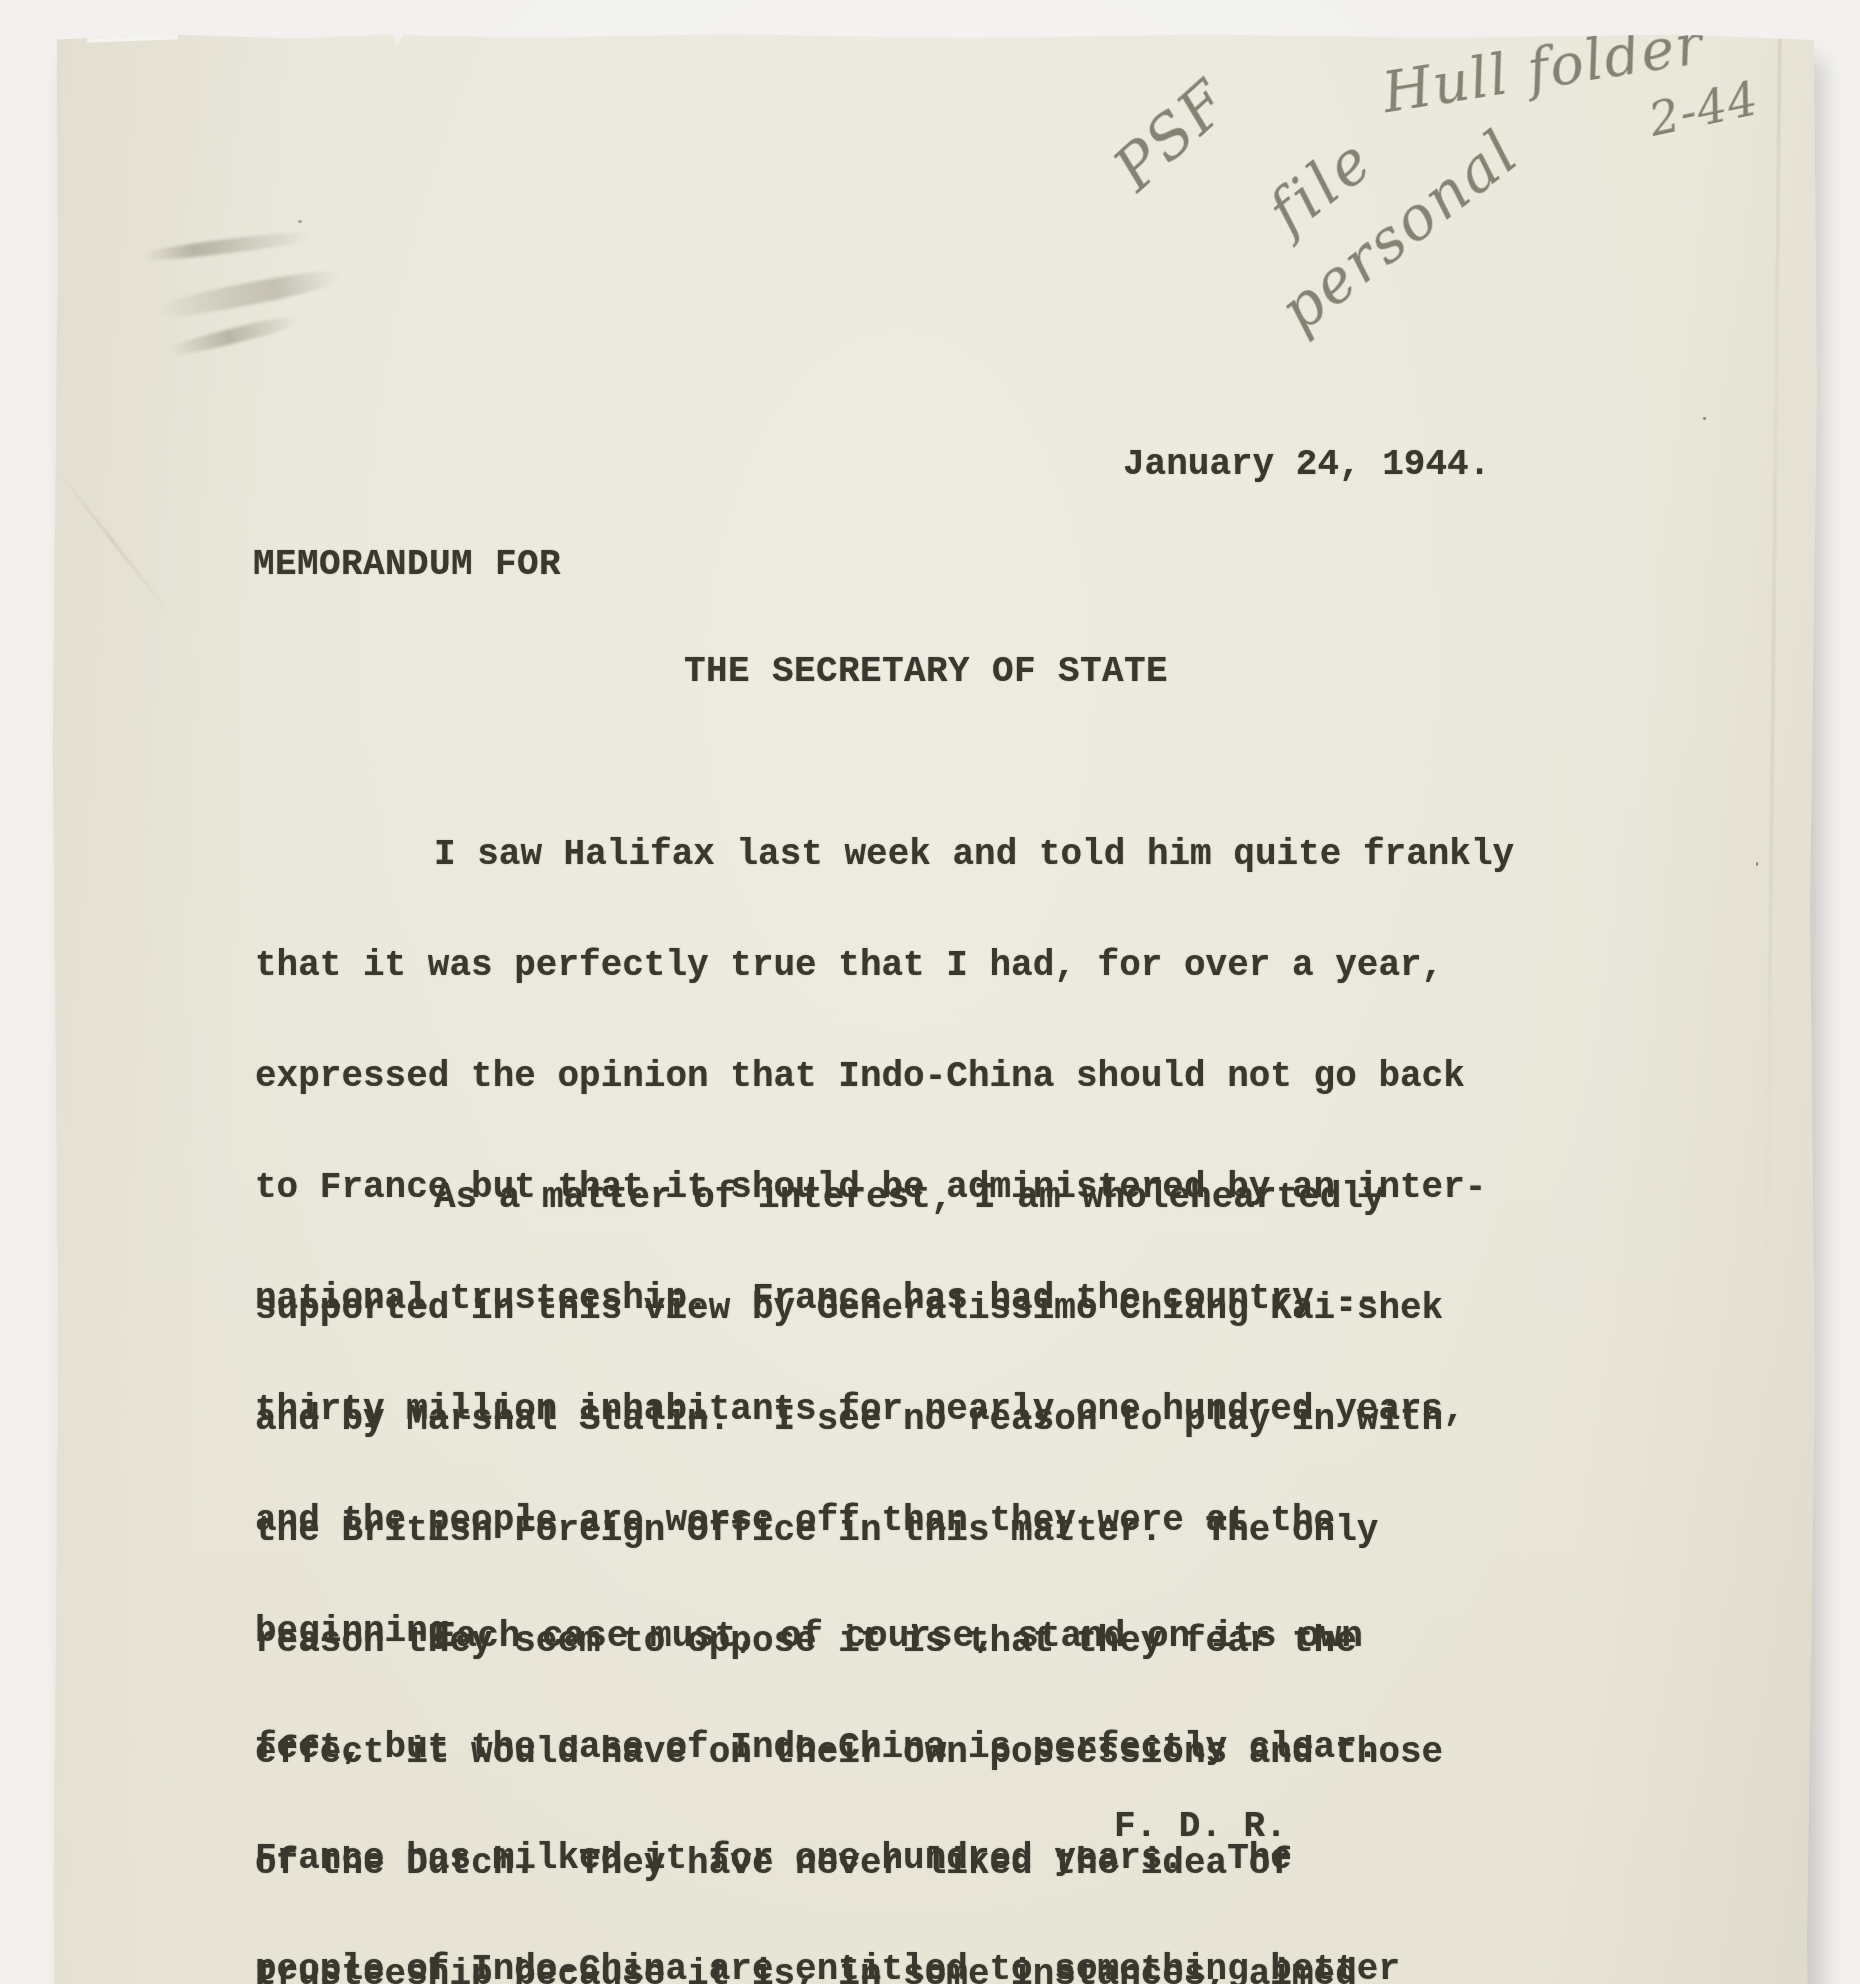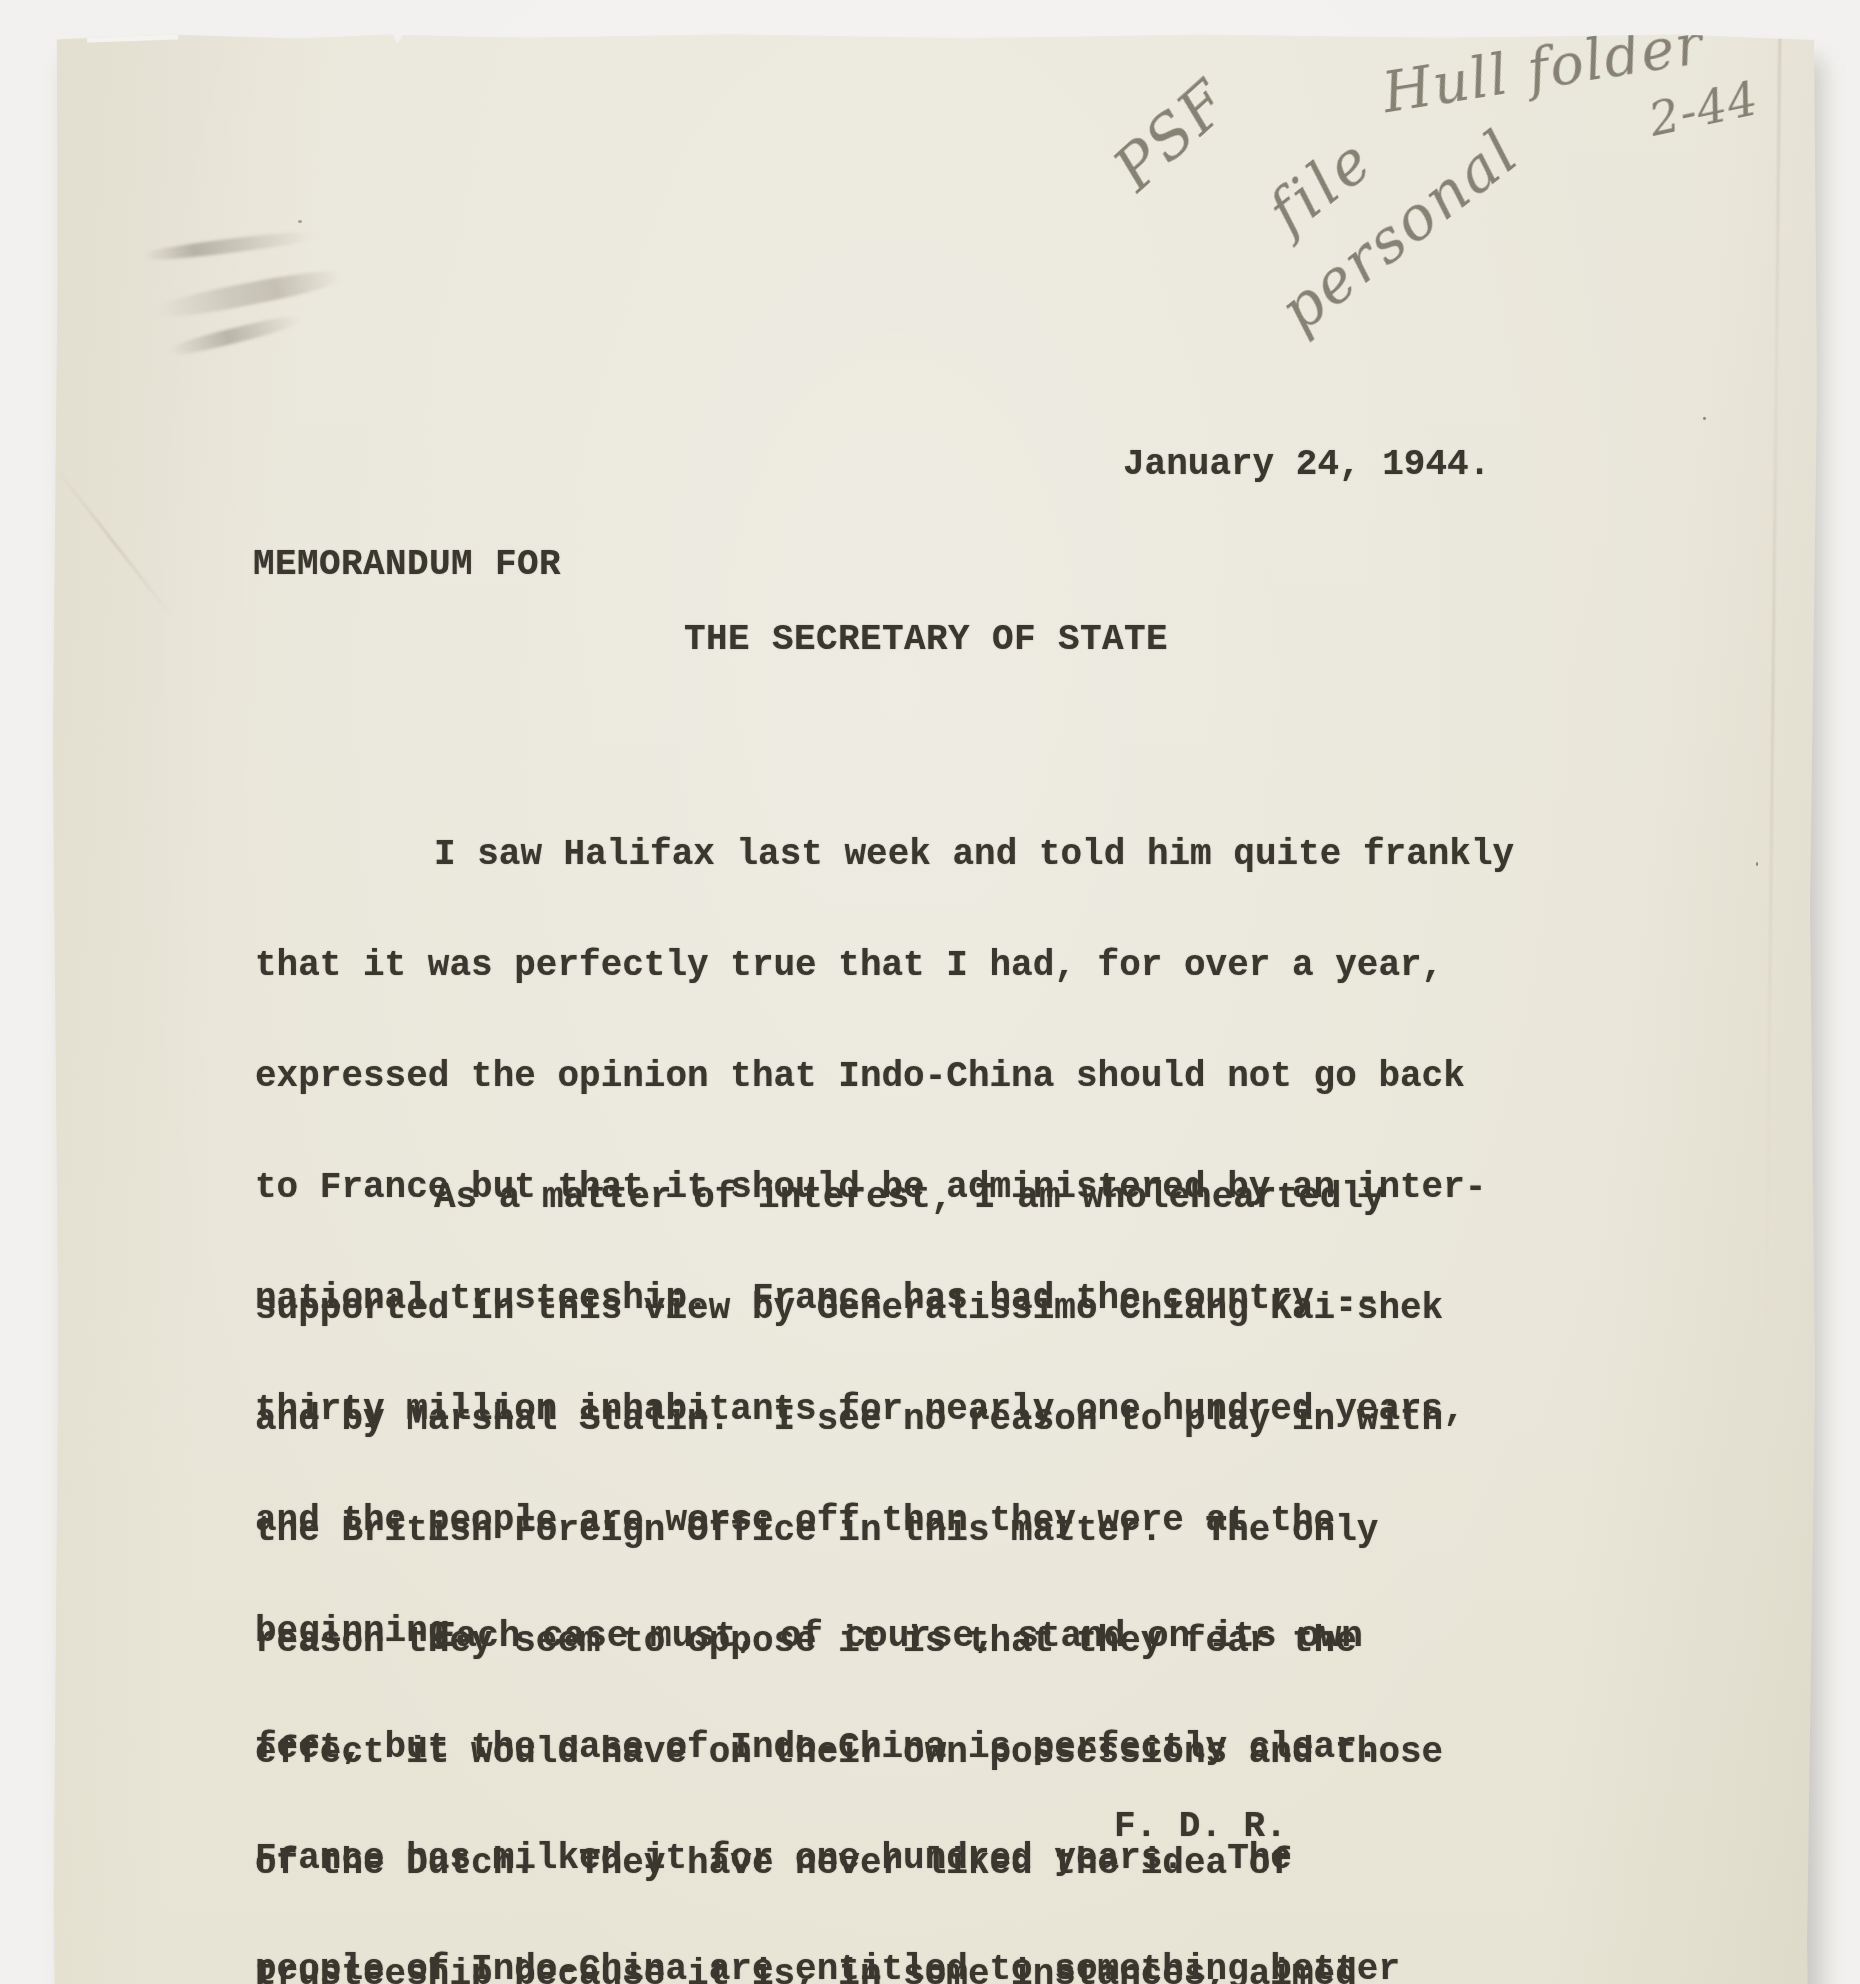--- a/index.html
+++ b/index.html
@@ -55,21 +55,21 @@
     line-height: 37px;
     color: #3a372f;
     text-shadow: 0 0 1.2px rgba(58,54,46,0.55);
     filter: blur(0.3px);
     white-space: pre;
   }
   .tline { white-space: pre; }
   .indent { text-indent: 179px; }
   .date      { left: 1071px; top: 400px; margin-top: 13px; }
   .memofor   { left: 201px;  top: 513px; letter-spacing: 0.4px; font-family: Liberation Mono, monospace; }
-  .recipient { left: 632px; top: 588px; letter-spacing: 0.4px; }
+  .recipient { left: 632px; top: 620px; letter-spacing: 0.4px; }
   .para-1    { left: 203px;  top: 729px; }
   .para-2    { left: 203px;  top: 1072px; }
   .para-3    { left: 203px;  top: 1511px; }
   .signature { left: 1062px; top: 1775px; }
 
   
   .hw {
     position: absolute;
     font-family: "DejaVu Serif", serif;
     font-style: italic;

